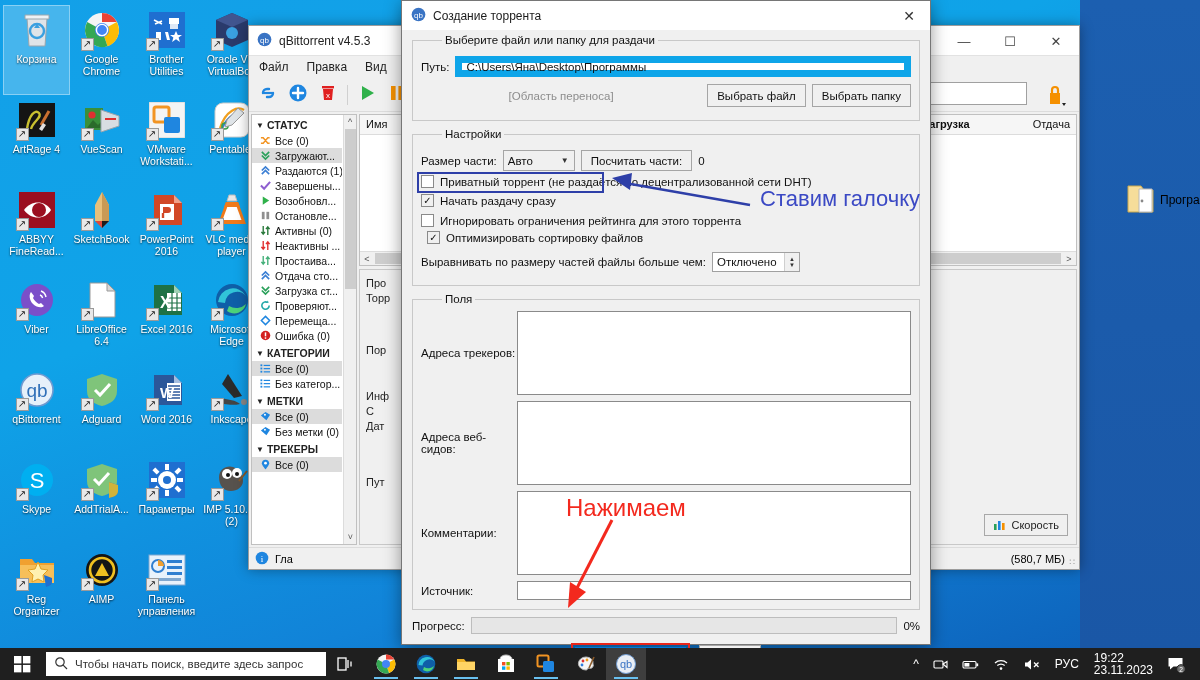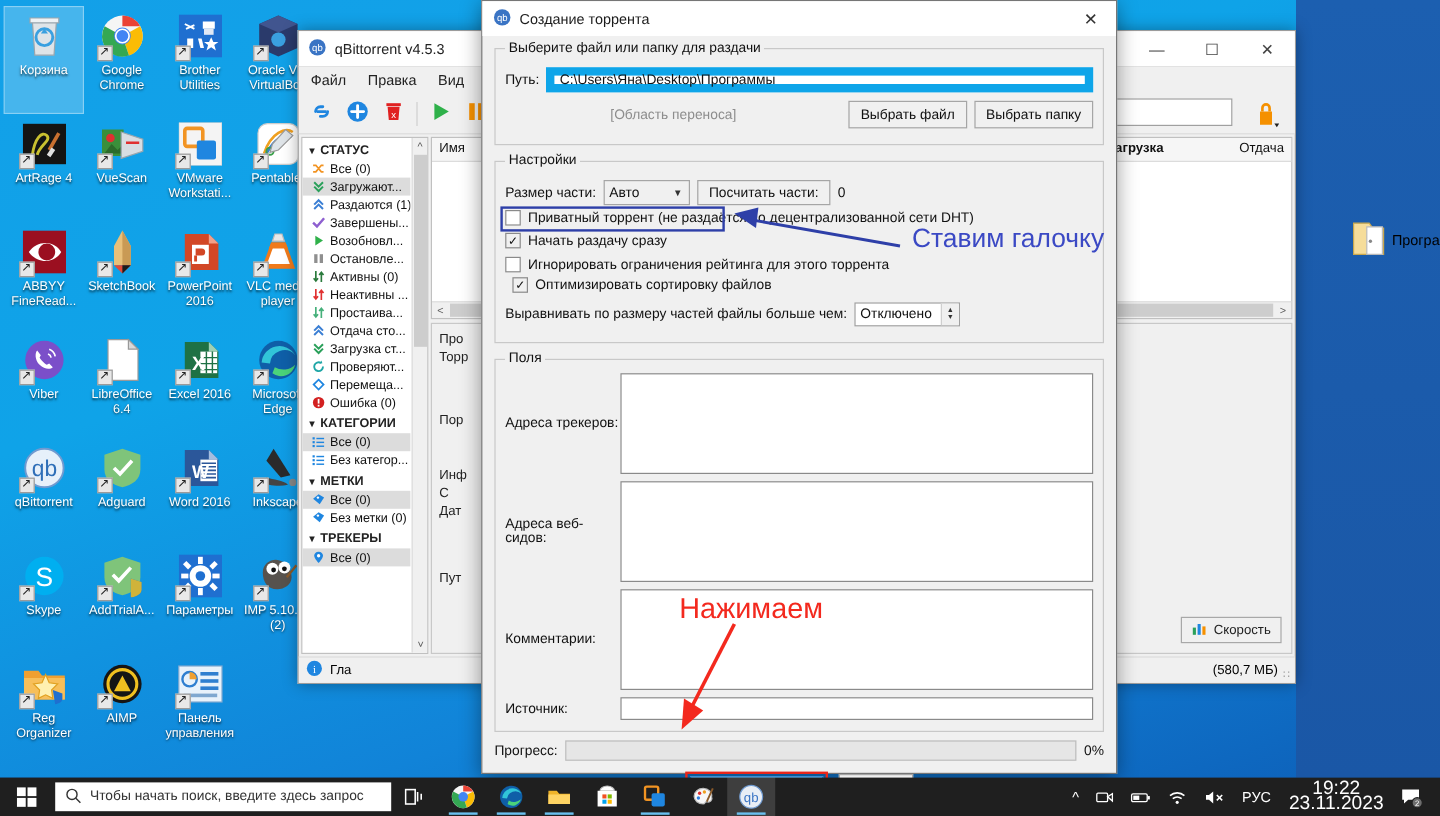--- a/index.html
+++ b/index.html
@@ -68,21 +68,21 @@
     padding-left: 8px; gap: 7px; margin-left: 2px;
   }
   #tb-search .txt { font-size: 11.5px; color: #333; white-space: nowrap; }
   .tb-btn { width: 40px; height: 32px; display:flex; align-items:center; justify-content:center; position:relative; }
   .tb-btn.active { background: rgba(255,255,255,.14); }
   .tb-btn .underline {
     position:absolute; bottom:1px; left:8px; width:24px; height:2px; background:#69c0ef;
   }
   #tray { margin-left:auto; display:flex; align-items:center; gap:0px; padding-right:4px; color:#fff; }
   #tray .ti { padding: 0 7px; font-size: 12px; display:flex; align-items:center; height:32px; }
-  #clock { text-align:center; font-size:16px; line-height:12px; padding: 0 8px; color:#fff; }
+  #clock { text-align:left; font-size:12px; line-height:12px; padding: 0 8px; color:#fff; }
   #notif { padding: 0 10px 0 6px; position:relative; display:flex; align-items:center; height:32px;}
 
   
   #qbt {
     position: absolute; left: 248px; top: 25px; width: 832px; height: 545px;
     background: #f0f0f0; border: 1px solid #9c9c9c;
     box-shadow: 0 0 12px rgba(0,0,0,.35);
   }
   #qbt-title {
     height: 30px; background: #fff; display:flex; align-items:center; padding-left:8px;
@@ -133,21 +133,21 @@
     position:absolute; left:401px; top:0px; width:530px; height:645px;
     background:#f0f0f0; border:1px solid #767676;
     box-shadow: 0 3px 16px rgba(0,0,0,.4);
   }
   #dlg-title { height:29px; background:#fff; display:flex; align-items:center; padding-left:9px; }
   #dlg-title .t { font-size:12px; color:#1b1b1b; margin-left:7px;}
   #dlg-close { position:absolute; right:0; top:0; width:42px; height:29px; display:flex; align-items:center; justify-content:center; color:#333; font-size:14px;}
   #dlg-body { padding: 4px 10px 0 10px; }
 
   fieldset { border:1px solid #c8c8c8; padding:6px 8px 9px 8px; margin-bottom:7px; }
-  legend { font-size:11.5px; color:#111; padding:0 3px; }
+  legend { font-size:11.5px; color:#111; padding:0 3px;margin-left:21px; }
   .frow { display:flex; align-items:center; gap:6px; margin:4px 0; font-size:11.5px; color:#111; }
   .tinput { background:#fff; border:7px solid #0ea5e9; height:21px; display:flex; align-items:center; padding-left:4px; font-size:11.5px; color:#111; }
   .btn { background:#f0f0f0; border:1px solid #a5a5a5; height:23px; padding:0 9px; font-size:11.5px; color:#111; display:flex; align-items:center; justify-content:center; }
   .drop { background:#f0f0f0; border:1px solid #a5a5a5; height:21px; display:flex; align-items:center; padding:0 4px; font-size:11.5px; position:relative; }
   .drop .cv { position:absolute; right:5px; font-size:8px; color:#333; }
   .cbrow { display:flex; align-items:center; gap:6px; margin:4px 0; font-size:11.5px; color:#111; }
   .cbox { width:13px; height:13px; border:1px solid #8a8a8a; background:#fff; flex:0 0 13px; display:flex; align-items:center; justify-content:center; font-size:10px; color:#111; }
   .cbox.gray { background:#f0f0f0; }
   .ta { background:#fff; border:1px solid #8a8a8a; }
   .spin { background:#fff; border:1px solid #a0a0a0; height:20px; display:flex; align-items:center; padding-left:4px; font-size:11.5px; position:relative; width:88px;}

